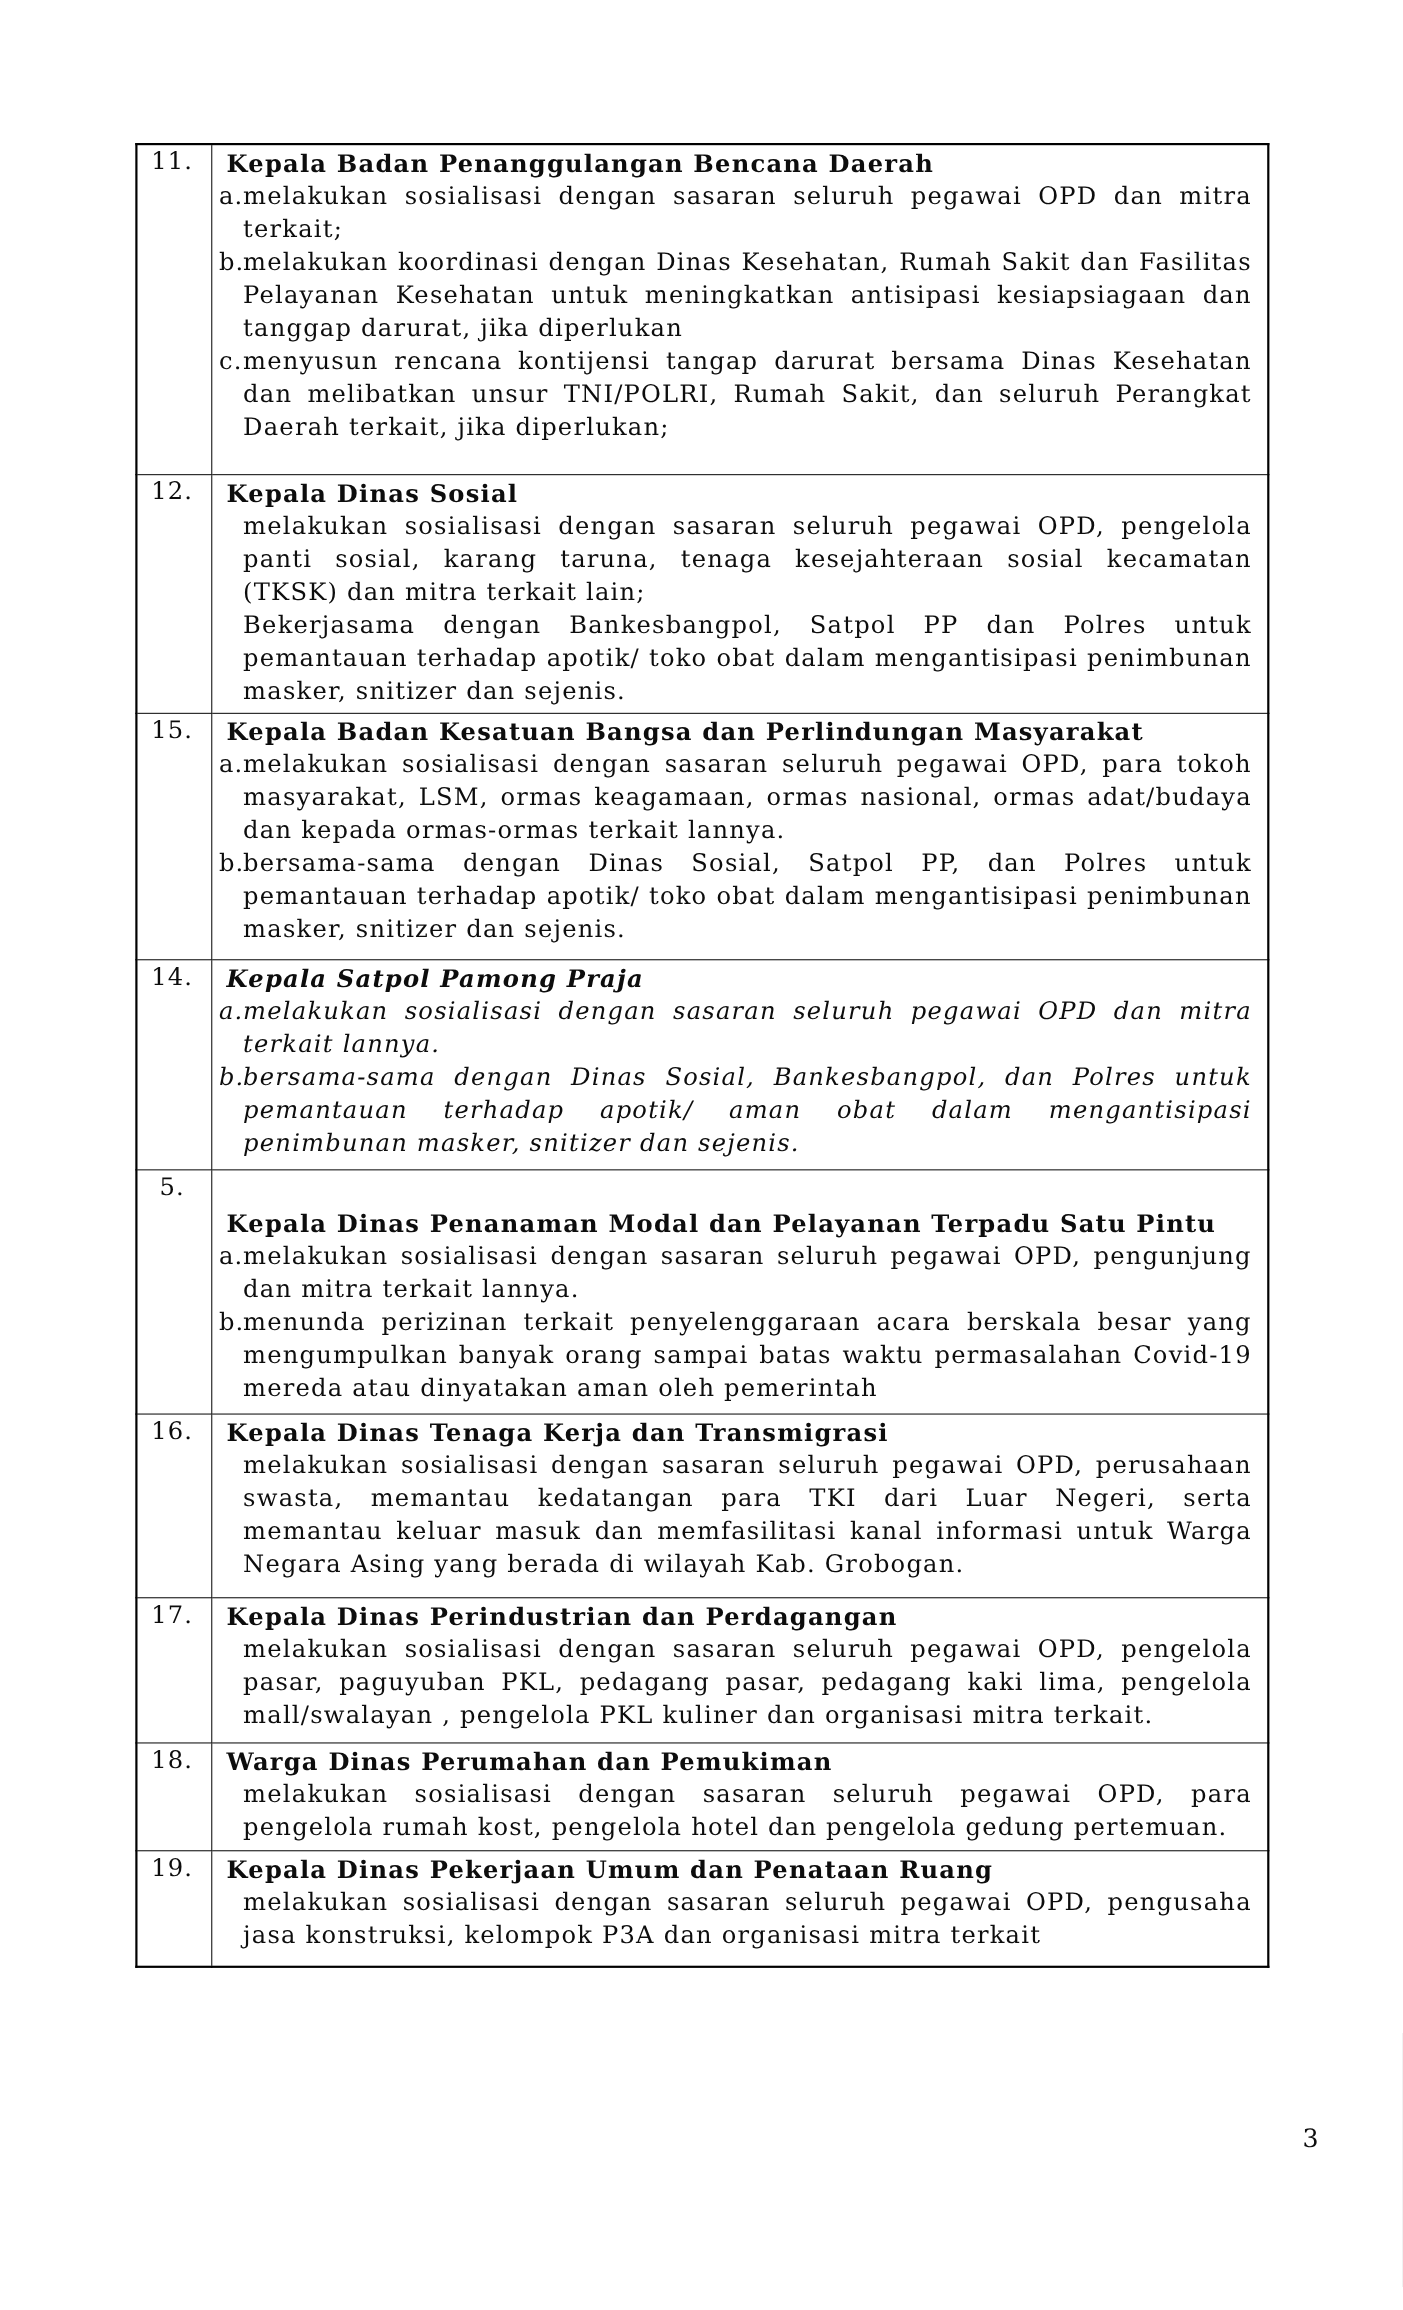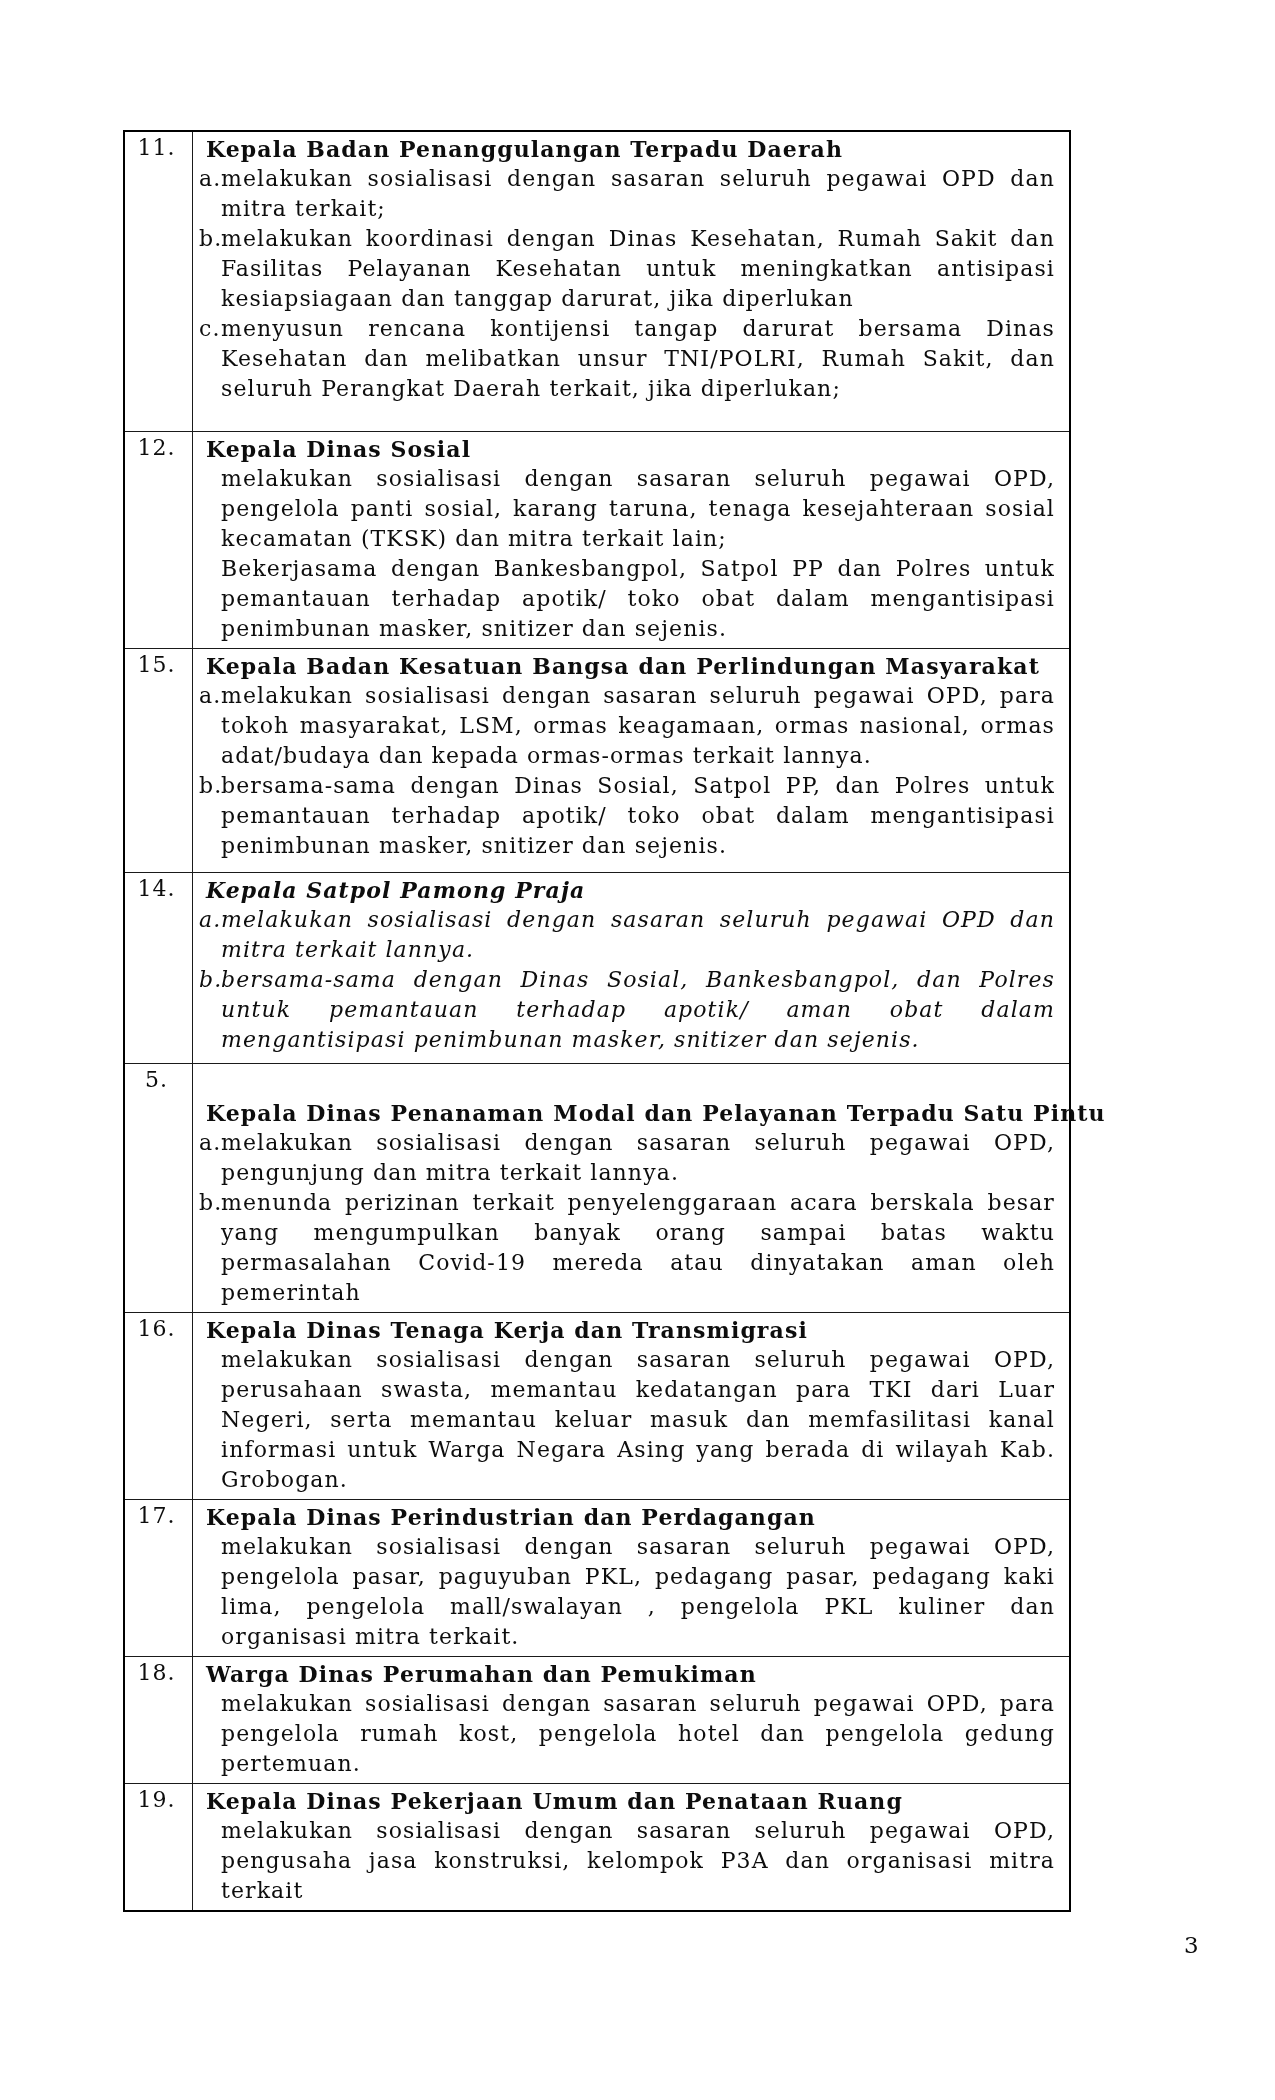--- a/index.html
+++ b/index.html
@@ -7,21 +7,21 @@
     position:relative;
     width:1275px;height:2100px;
     background:#ffffff;
     font-family:"DejaVu Serif","Liberation Serif",serif;
     color:#0d0d0d;
     overflow:hidden;
   }
   table.doc-table{
     position:absolute;
     left:123px;top:130px;
-    width:948px;
+    width:1031px;
     border-collapse:collapse;
     table-layout:fixed;
     padding-left:28px;
   }
   table.doc-table, table.doc-table td{
     border:1.5px solid #1a1a1a;
   }
   table.doc-table{border:2.5px solid #000;}
   td{vertical-align:top;}
   td.num{
@@ -66,21 +66,21 @@
 
 <div class="page">
   <table class="doc-table">
     <tbody>
         <tr>
           <td class="num">
             <div>11.</div>
           </td>
           <td class="content">
             <div class="row-inner" style="min-height: 293px;">
-              <div class="row-title">Kepala Badan Penanggulangan Terpadu Daerah</div>
+              <div class="row-title">Kepala Badan Penanggulangan Bencana Daerah</div>
               <div class="entry">
                 <span class="marker">a.</span>
                 <div class="etext">melakukan sosialisasi dengan sasaran seluruh pegawai OPD dan mitra terkait;</div>
               </div>
               <div class="entry">
                 <span class="marker">b.</span>
                 <div class="etext">melakukan koordinasi dengan Dinas Kesehatan, Rumah Sakit dan Fasilitas Pelayanan Kesehatan untuk meningkatkan antisipasi kesiapsiagaan dan tanggap darurat, jika diperlukan</div>
               </div>
               <div class="entry">
                 <span class="marker">c.</span>

